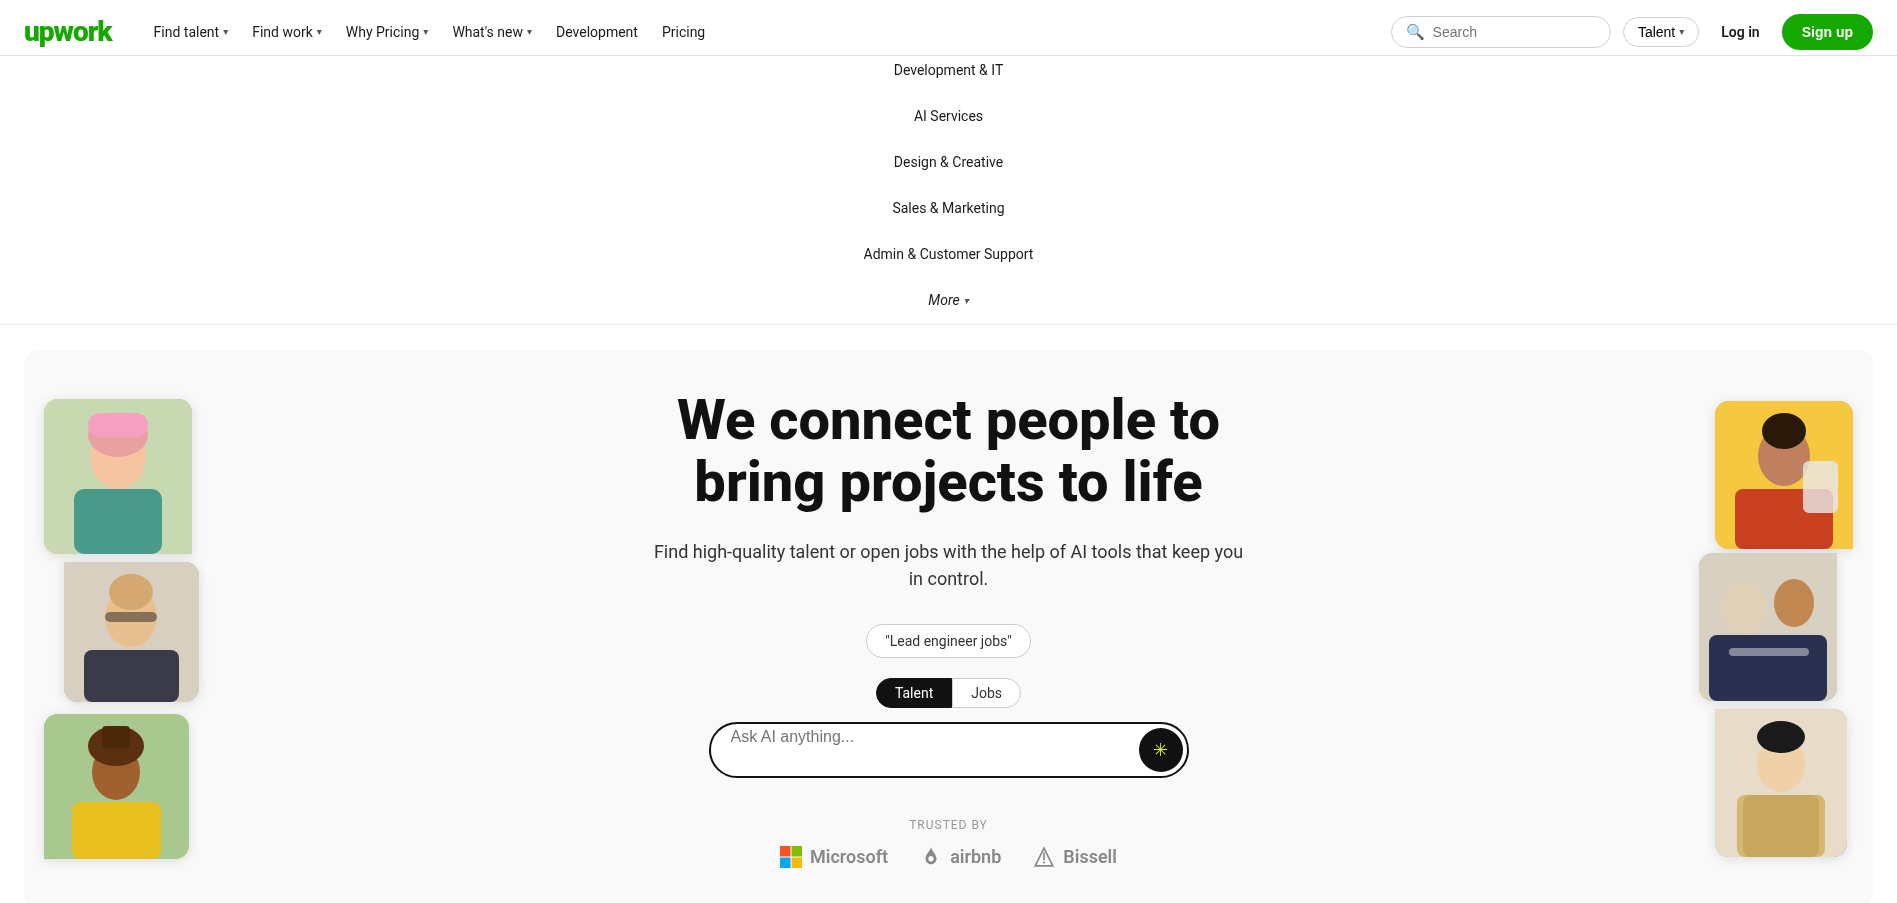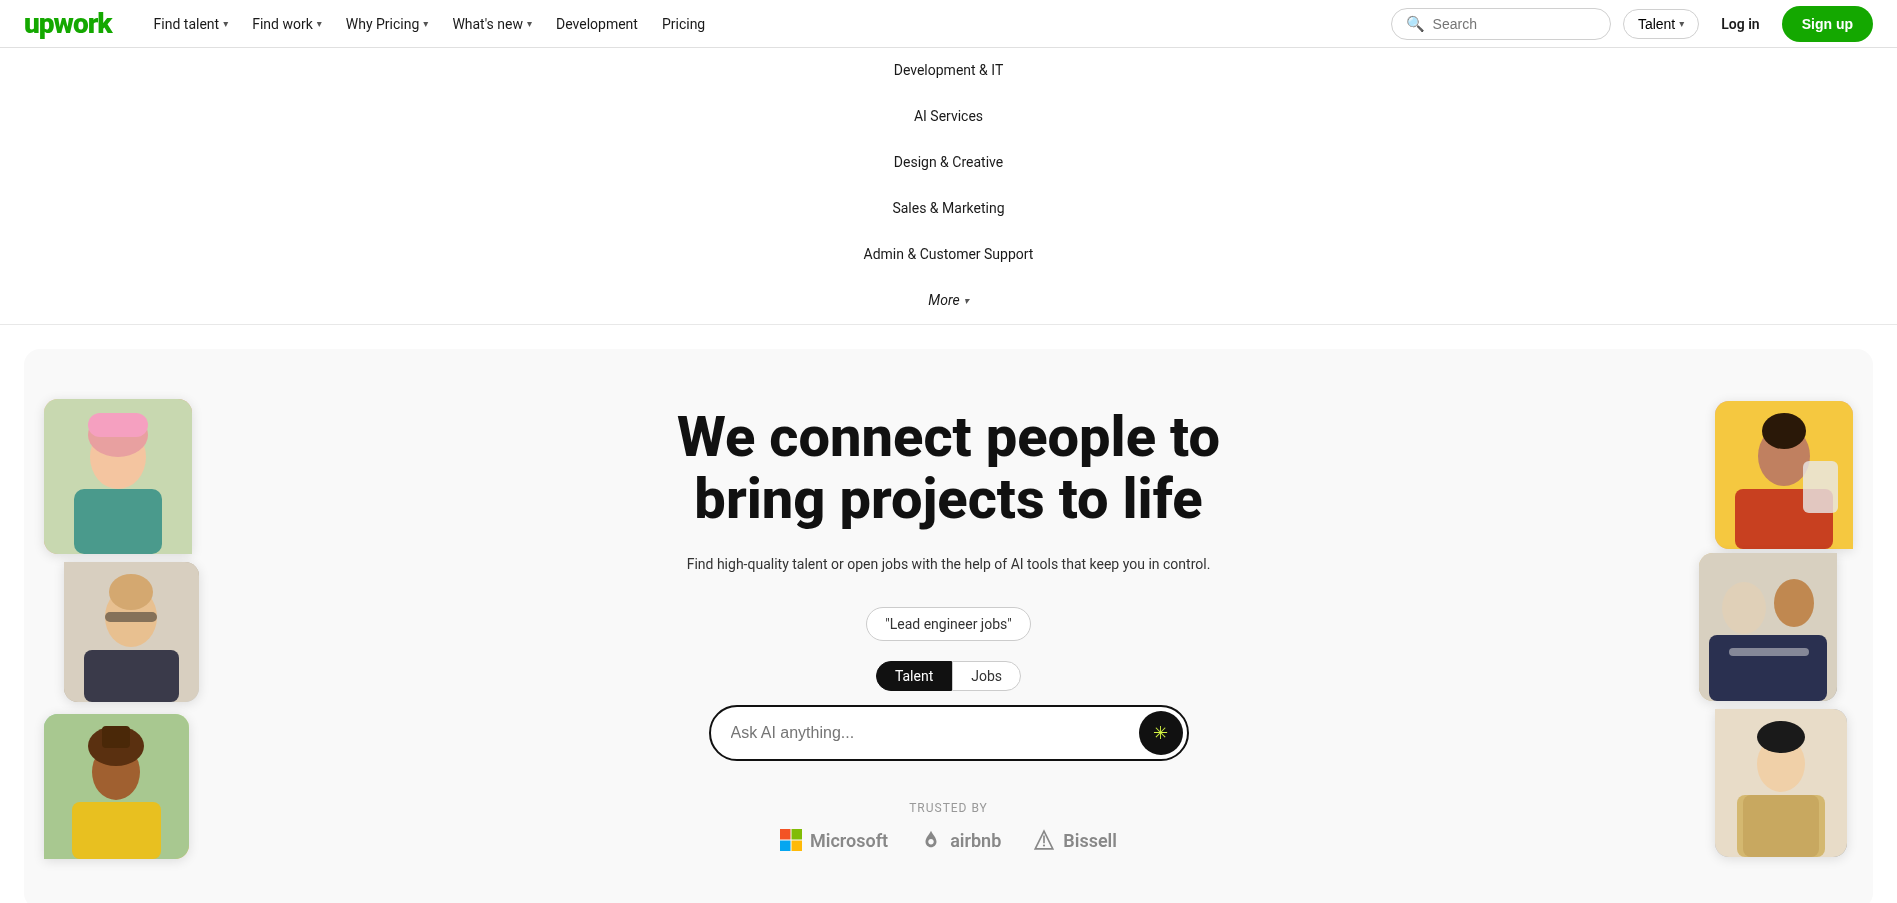--- a/index.html
+++ b/index.html
@@ -1,21 +1,21 @@
 <!DOCTYPE html>
 <html><head>
   <meta charset="utf-8">
   <style>
     * { margin: 0; padding: 0; box-sizing: border-box; }
     body { font-family: -apple-system, BlinkMacSystemFont, 'Segoe UI', Roboto, sans-serif; background: #fff; color: #1a1a1a; overflow-x: hidden; }
 
     
     .header {
       display: flex; align-items: center; padding: 8px 24px; height: 48px;
-      border-bottom: 1px solid #e0e0e0; position: sticky; top: 0; background: #fff; z-index: 100;
+      border-bottom: 1px solid #e0e0e0; position: sticky; top: 8px; background: #fff; z-index: 100;
     }
     .logo { font-size: 28px; font-weight: 900; color: #14a800; margin-right: 32px; letter-spacing: -1px; flex-shrink: 0; }
     .nav-main { display: flex; align-items: center; gap: 4px; flex: 1; }
     .nav-item {
       display: flex; align-items: center; gap: 4px; padding: 8px 10px;
       font-size: 14px; font-weight: 400; color: #1a1a1a; cursor: pointer;
       border-radius: 4px; white-space: nowrap;
     }
     .chevron { font-size: 10px; color: #555; }
     .header-right { display: flex; align-items: center; gap: 12px; margin-left: auto; }
@@ -48,27 +48,27 @@
 
     
     .hero {
       margin: 24px 24px; background: #f9f9f9; border-radius: 16px;
       min-height: 560px; display: flex; flex-direction: column;
       align-items: center; justify-content: center; position: relative;
       overflow: hidden; padding: 40px 320px;
     }
     .hero-content { text-align: center; max-width: 600px; z-index: 2; position: relative; }
     .hero-title { font-size: 56px; font-weight: 800; line-height: 1.1; color: #111; margin-bottom: 24px; }
-    .hero-subtitle { font-size: 14px; color: #333; line-height: 1.5; margin-bottom: 32px; }
+    .hero-subtitle { font-size: 18px; color: #333; line-height: 1.5; margin-bottom: 32px; }
     .hero-chip {
       display: inline-block; border: 1px solid #ccc; border-radius: 20px;
       padding: 8px 18px; font-size: 14px; color: #333; background: #fff; margin-bottom: 20px;
     }
     .ai-input-row {
-      display: flex; align-items: center; gap: 0;
+      display: flex; align-items: flex-start; gap: 0;
       border: 2px solid #111; border-radius: 40px; background: #fff;
       padding: 4px 4px 4px 20px; width: 100%; max-width: 480px; margin: 0 auto;
     }
     .ai-input { border: none; outline: none; font-size: 16px; flex: 1; background: transparent; color: #888; }
     .ai-btn {
       background: #111; border: none; border-radius: 50%; width: 44px; height: 44px;
       display: flex; align-items: center; justify-content: center; cursor: pointer; flex-shrink: 0;
     }
     .ai-btn-icon { color: #d4f542; font-size: 18px; }
 

